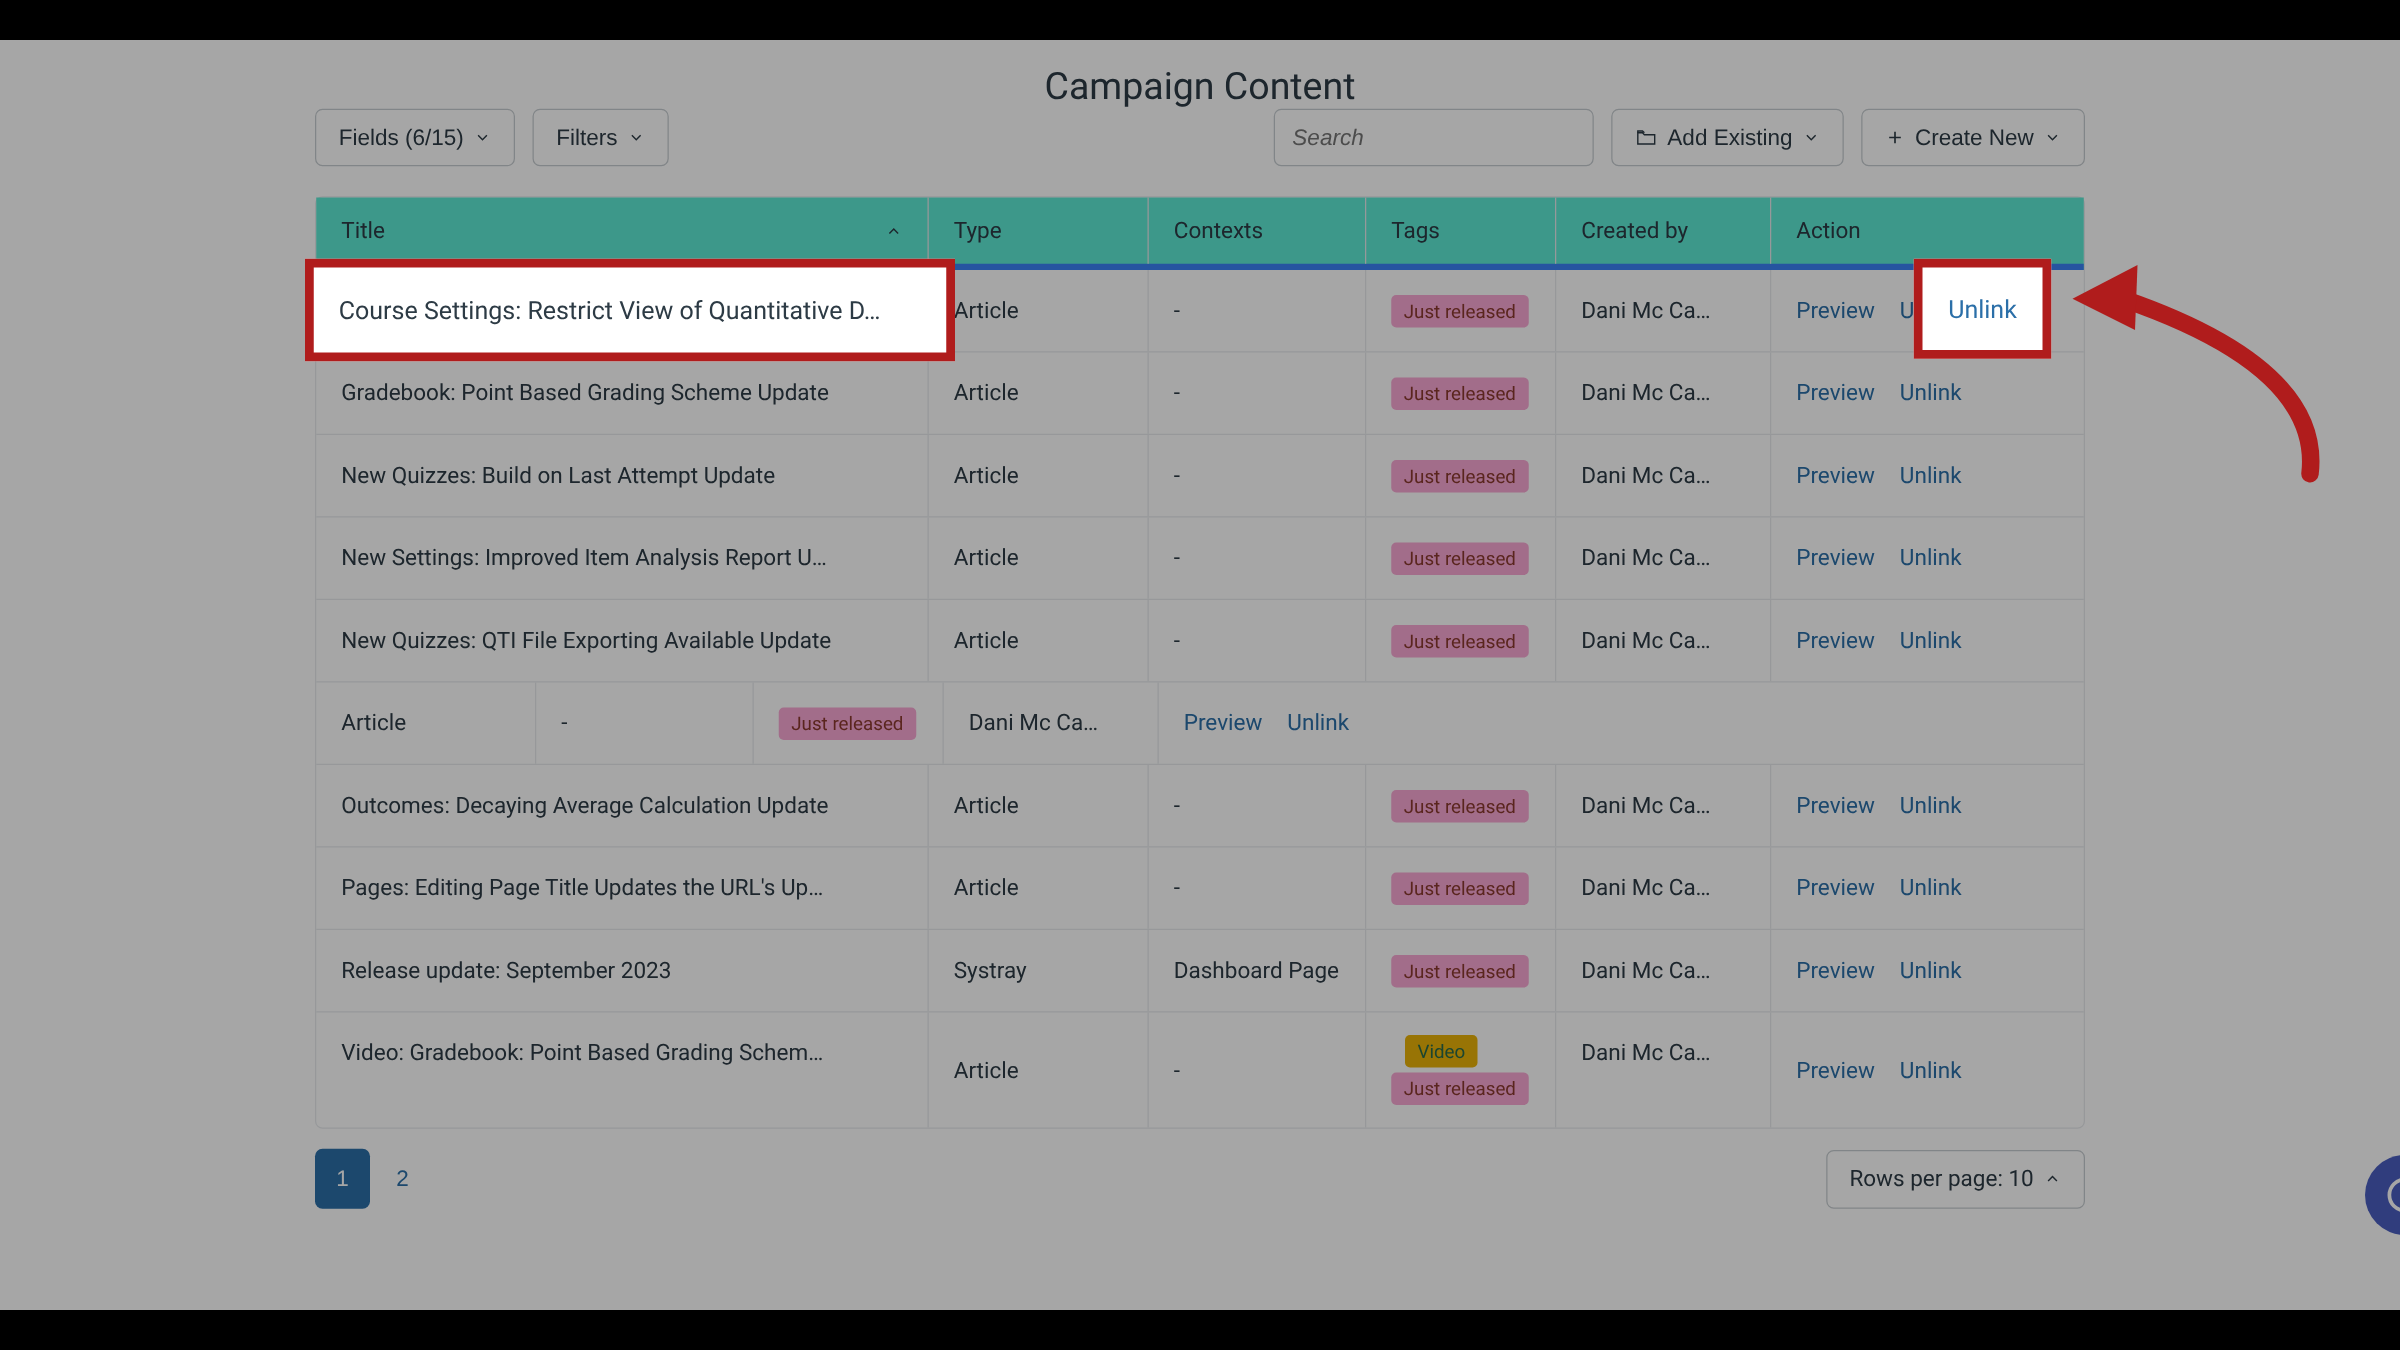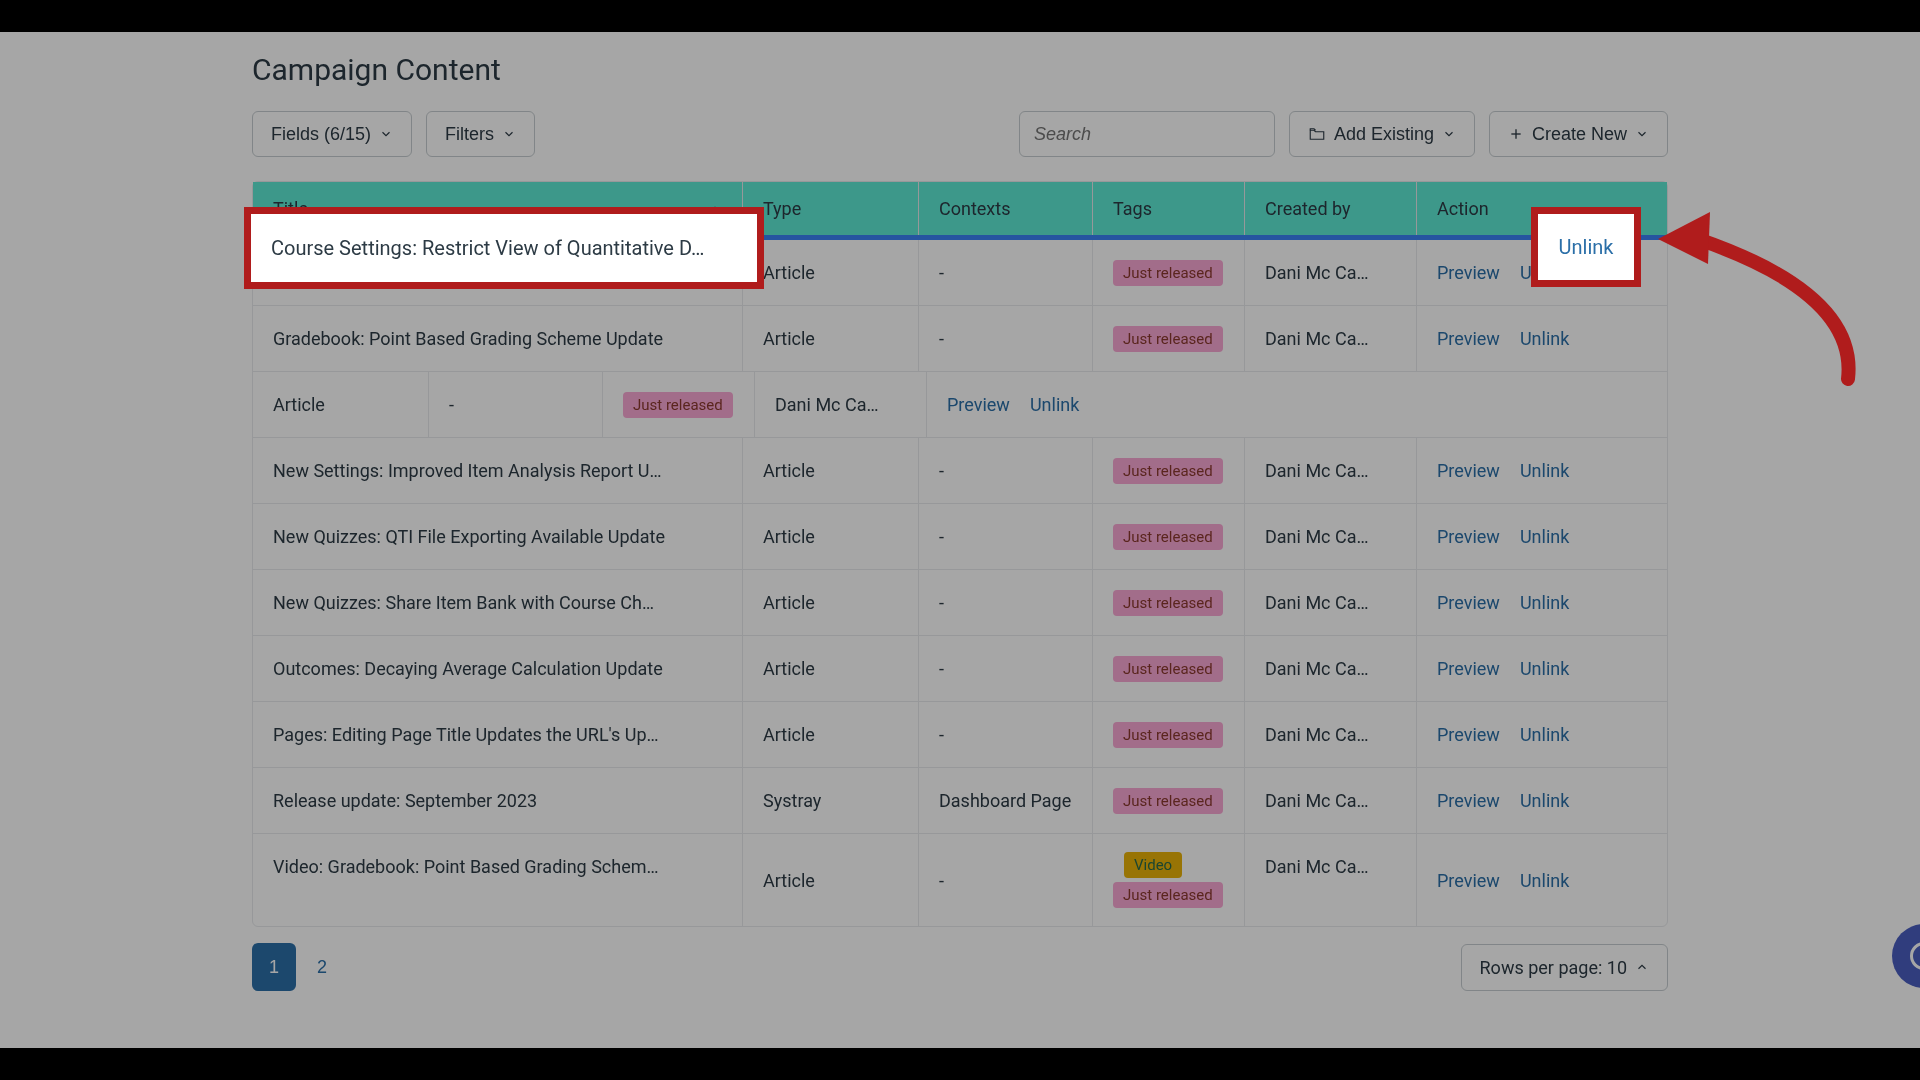--- a/index.html
+++ b/index.html
@@ -23,21 +23,21 @@
     .container {
       position: absolute;
       top: 32px; left: 0; right: 0; bottom: 32px;
       background: #fff;
       padding: 20px 252px 0 252px;
     }
     .page-title {
       font-size: 30px;
       color: #2d3b45;
       font-weight: 400;
-      margin-bottom: 24px;
+      text-align: center;
     }
     .toolbar {
       display: flex;
       justify-content: space-between;
       margin-bottom: 24px;
       align-items: flex-end;
     }
     .toolbar-left { display: flex; gap: 14px; }
     .toolbar-right { display: flex; gap: 14px; }
     .btn {
@@ -334,20 +334,21 @@
           </div>
           <div class="td col-created td-created">Dani Mc Ca…</div>
           <div class="td col-action">
             <div class="action-links">
               <a class="link">Preview</a>
               <a class="link">Unlink</a>
             </div>
           </div>
         </div>
         <div class="tr">
+          <div class="td col-title td-title">New Quizzes: Build on Last Attempt Update</div>
           <div class="td col-type">Article</div>
           <div class="td col-contexts">-</div>
           <div class="td col-tags">
             <div class="tag-stack">
               <span class="tag tag-released">Just released</span>
             </div>
           </div>
           <div class="td col-created td-created">Dani Mc Ca…</div>
           <div class="td col-action">
             <div class="action-links">
@@ -384,21 +385,20 @@
           </div>
           <div class="td col-created td-created">Dani Mc Ca…</div>
           <div class="td col-action">
             <div class="action-links">
               <a class="link">Preview</a>
               <a class="link">Unlink</a>
             </div>
           </div>
         </div>
         <div class="tr">
-          <div class="td col-title td-title">New Quizzes: Share Item Bank with Course Ch…</div>
           <div class="td col-type">Article</div>
           <div class="td col-contexts">-</div>
           <div class="td col-tags">
             <div class="tag-stack">
               <span class="tag tag-released">Just released</span>
             </div>
           </div>
           <div class="td col-created td-created">Dani Mc Ca…</div>
           <div class="td col-action">
             <div class="action-links">

